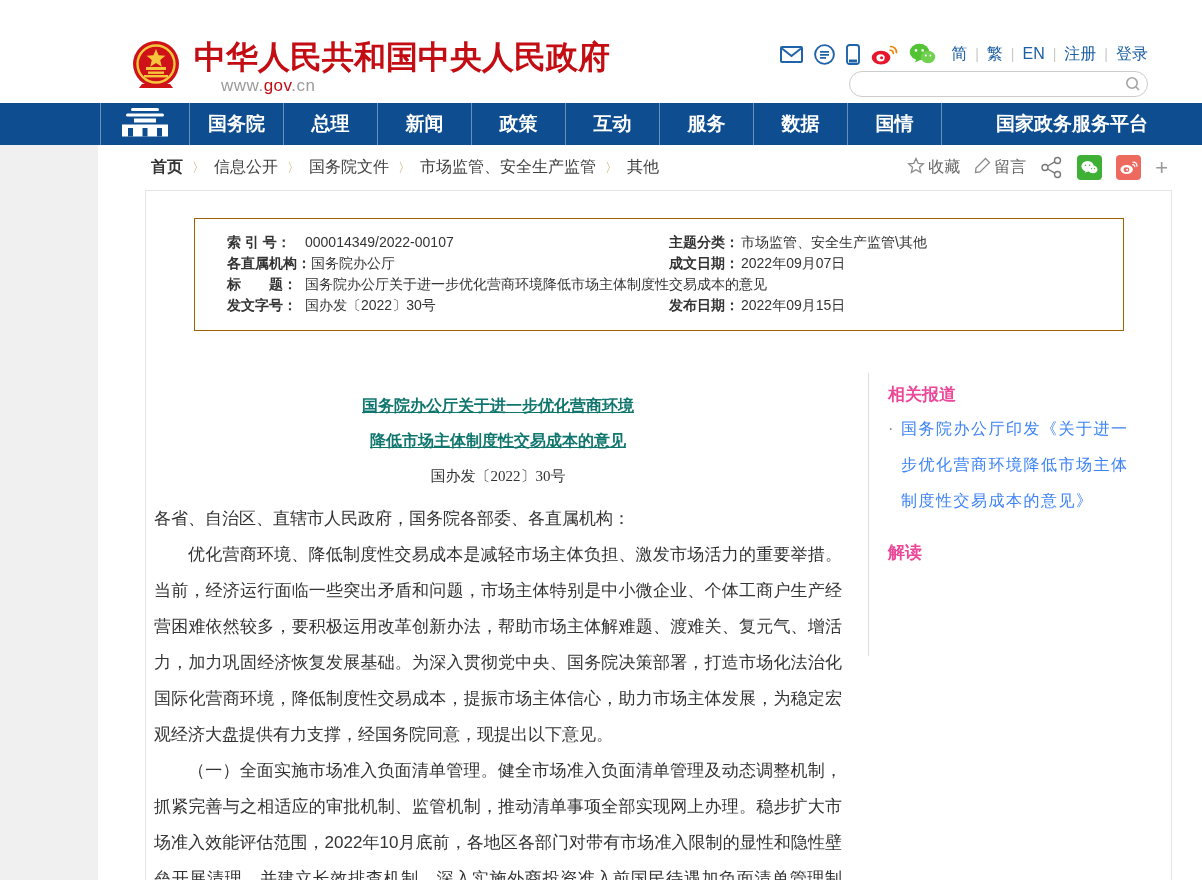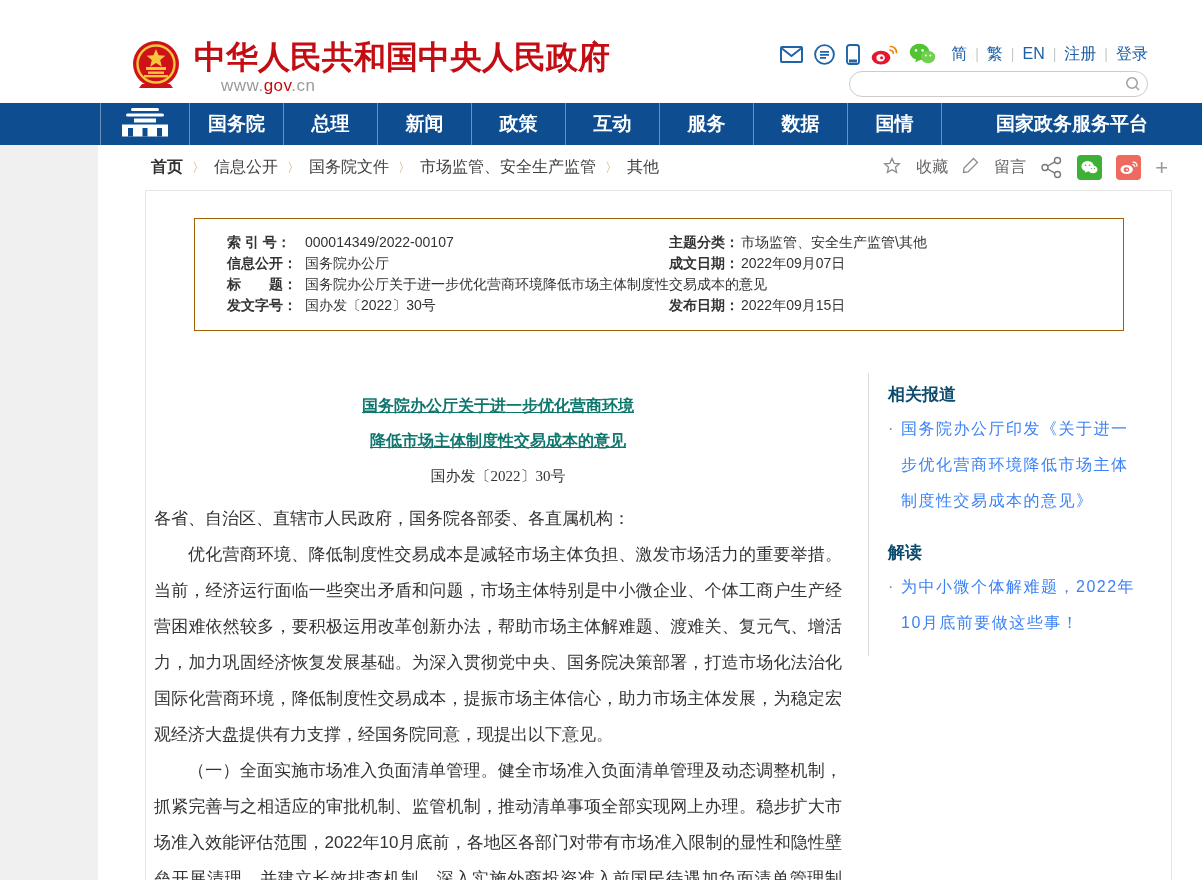--- a/index.html
+++ b/index.html
@@ -31,21 +31,21 @@
   .nav-item{width:93px;}
   .nav-wide{flex:1;border-right:none;}
   
   .main-wrap{width:1100px;margin-left:98px;background:#fff;height:735px;position:relative;padding-left:11px;}
   .breadcrumb-row{height:45px;display:flex;align-items:center;padding-left:42px;position:relative;}
   .breadcrumb{display:flex;align-items:center;font-size:16px;color:#404040;}
   .crumb{cursor:pointer;}
   .crumb.home{font-weight:bold;color:#333;}
   .bc-sep{color:#c9a365;margin:0 9px;font-size:13px;}
   .page-actions{position:absolute;right:41px;top:0;height:45px;display:flex;align-items:center;gap:14px;color:#666;font-size:16px;}
-  .act{display:flex;align-items:center;gap:15px;cursor:pointer;}
+  .act{display:flex;align-items:center;gap:3px;cursor:pointer;}
   .sq-icon{width:25px;height:25px;border-radius:4px;display:flex;align-items:center;justify-content:center;cursor:pointer;}
   .plus{font-size:22px;color:#999;font-weight:normal;cursor:pointer;line-height:20px;}
   
   .content-box{margin-left:36px;width:1027px;box-sizing:border-box;border:1px solid #e4e4e4;border-bottom:none;height:690px;position:relative;background:#fff;}
   
   .meta-box{margin:27px 0 0 48px;width:930px;box-sizing:border-box;border:1px solid #a16207;padding:13px 0 14px 0;font-size:14px;}
   .meta-row{position:relative;padding-left:32px;line-height:21px;min-height:21px;}
   .m-label{display:inline-block;font-weight:bold;color:#333;min-width:78px;}
   .m-value{color:#333;}
   .meta-right{position:absolute;left:474px;top:0;}
@@ -54,21 +54,21 @@
   .article{margin:57px 0 0 8px;width:688px;}
   .art-title{text-align:center;font-family:"Liberation Serif","DejaVu Serif",serif;font-weight:bold;font-size:16px;line-height:35px;color:#0f766e;margin:0;text-decoration:underline;}
   .doc-no{text-align:center;font-size:15px;margin-top:9px;color:#333;font-family:"Liberation Serif","DejaVu Serif",serif;}
   .body-text{margin-top:15px;font-size:17px;line-height:36px;color:#333;text-align:justify;}
   .body-text p{margin:0;}
   .indent{text-indent:2em;}
   .sec-head{font-weight:bold;}
   .kaiti{font-family:"Liberation Serif","DejaVu Serif",serif;}
   
   .sidebar{position:absolute;left:722px;top:182px;width:294px;box-sizing:border-box;border-left:1px solid #ddd;padding:0 20px 0 19px;min-height:283px;}
-  .sb-head{color:#0c4a6e;font-size:17px;font-weight:bold;margin-top:10px;line-height:24px;}
+  .sb-head{color:#ec4899;font-size:17px;font-weight:bold;margin-top:10px;line-height:24px;}
   .sb-item{font-size:16px;color:#3b82f6;line-height:36px;letter-spacing:1.5px;padding-left:13px;position:relative;margin-top:4px;cursor:pointer;}
   .sb-item::before{content:"·";position:absolute;left:0;top:0;color:#888;}
   .sb-gap{height:12px;}
 </style>
 </head>
 <body>
 
 <div>
 
   <div class="header">
@@ -237,21 +237,21 @@
     </div>
 
     <div class="content-box">
 
       <div class="meta-box">
         <div class="meta-row">
           <span class="m-label">索 引 号：</span><span class="m-value">000014349/2022-00107</span>
           <span class="meta-right"><span class="m-label">主题分类：</span><span class="m-value">市场监管、安全生产监管\其他</span></span>
         </div>
         <div class="meta-row">
-          <span class="m-label">信息公开：</span><span class="m-value">国务院办公厅</span>
+          <span class="m-label">各直属机构：</span><span class="m-value">国务院办公厅</span>
           <span class="meta-right"><span class="m-label">成文日期：</span><span class="m-value">2022年09月07日</span></span>
         </div>
         <div class="meta-row">
           <span class="m-label">标　　题：</span><span class="m-value">国务院办公厅关于进一步优化营商环境降低市场主体制度性交易成本的意见</span>
         </div>
         <div class="meta-row">
           <span class="m-label">发文字号：</span><span class="m-value">国办发〔2022〕30号</span>
           <span class="meta-right"><span class="m-label">发布日期：</span><span class="m-value">2022年09月15日</span></span>
         </div>
       </div>
@@ -264,18 +264,17 @@
           <p class="indent">优化营商环境、降低制度性交易成本是减轻市场主体负担、激发市场活力的重要举措。当前，经济运行面临一些突出矛盾和问题，市场主体特别是中小微企业、个体工商户生产经营困难依然较多，要积极运用改革创新办法，帮助市场主体解难题、渡难关、复元气、增活力，加力巩固经济恢复发展基础。为深入贯彻党中央、国务院决策部署，打造市场化法治化国际化营商环境，降低制度性交易成本，提振市场主体信心，助力市场主体发展，为稳定宏观经济大盘提供有力支撑，经国务院同意，现提出以下意见。</p>
           <p class="indent"><span class="kaiti">（一）全面实施市场准入负面清单管理。</span><span>健全市场准入负面清单管理及动态调整机制，抓紧完善与之相适应的审批机制、监管机制，推动清单事项全部实现网上办理。稳步扩大市场准入效能评估范围，2022年10月底前，各地区各部门对带有市场准入限制的显性和隐性壁垒开展清理，并建立长效排查机制。深入实施外商投资准入前国民待遇加负面清单管理制度，推动出台全国版跨境服务贸易负面清单。</span></p>
         </div>
       </div>
 
       <div class="sidebar">
         <div class="sb-head">相关报道</div>
         <div class="sb-item">国务院办公厅印发《关于进一步优化营商环境降低市场主体制度性交易成本的意见》</div>
         <div class="sb-gap"></div>
         <div class="sb-head">解读</div>
-        <div class="sb-item">为中小微个体解难题，2022年10月底前要做这些事！</div>
       </div>
 
     </div>
   </div>
 </div>
 
 </body></html>

